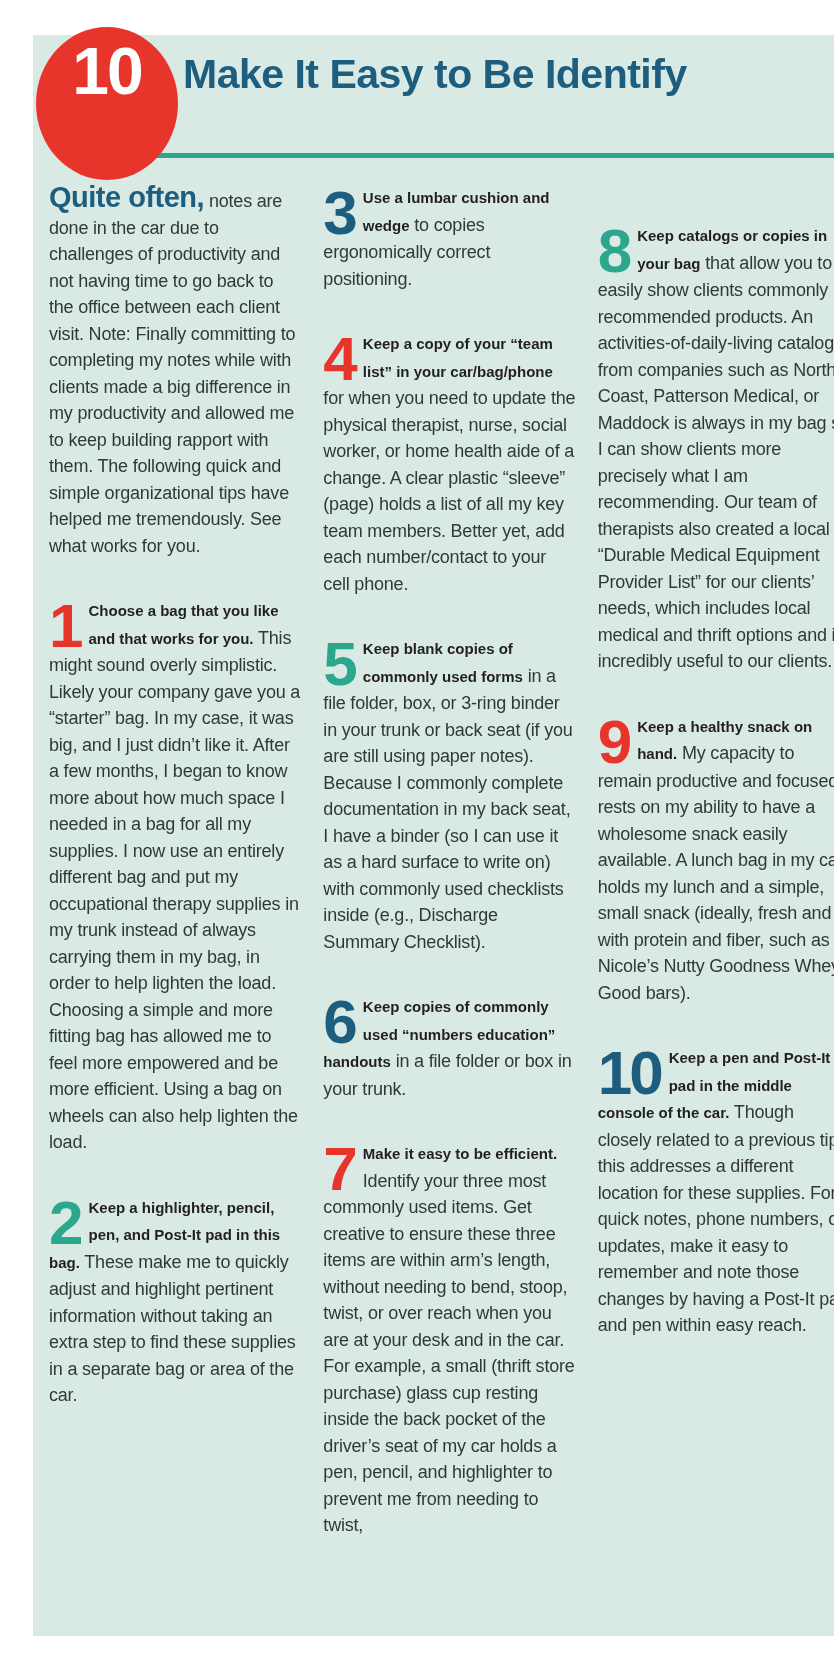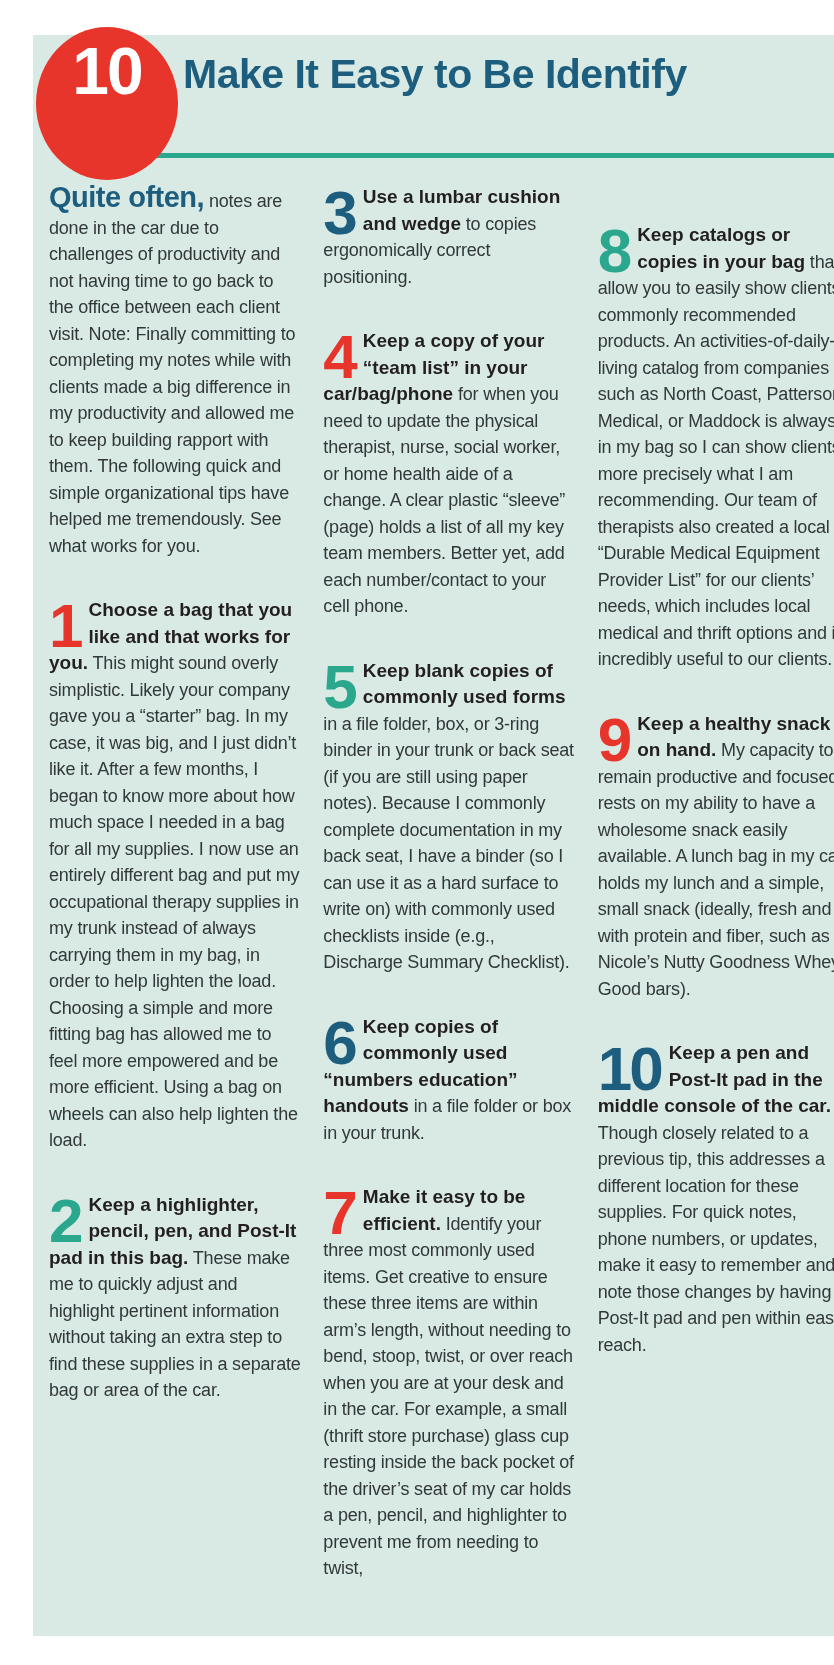--- a/index.html
+++ b/index.html
@@ -50,21 +50,21 @@
   .intro-lead { font-size:29px; font-weight:bold; color:#1d5d7d; letter-spacing:-0.5px;text-align:right; }
   .tip { margin-top:38px; overflow:hidden; }
   .tip.first { margin-top:0; }
   .tip-num {
     float:left; font-weight:bold; font-size:62px; line-height:48px;
     padding:5px 8px 0 0; letter-spacing:-3px;
   }
   .tip-num[data-color="red"]  { color:#e8352b; }
   .tip-num[data-color="teal"] { color:#2aa78c; }
   .tip-num[data-color="blue"] { color:#1d5d7d; }
-  .tip-head { font-weight:bold; color:#231f20; font-size:19px; letter-spacing:0; }
+  .tip-head { font-weight:bold; color:#231f20; font-size:15px; letter-spacing:0; }
 </style>
 </head>
 <body>
 
 <div class="panel">
 
   <div class="header">
     <div class="badge">
       <div class="badge-number">10</div>
     </div>

